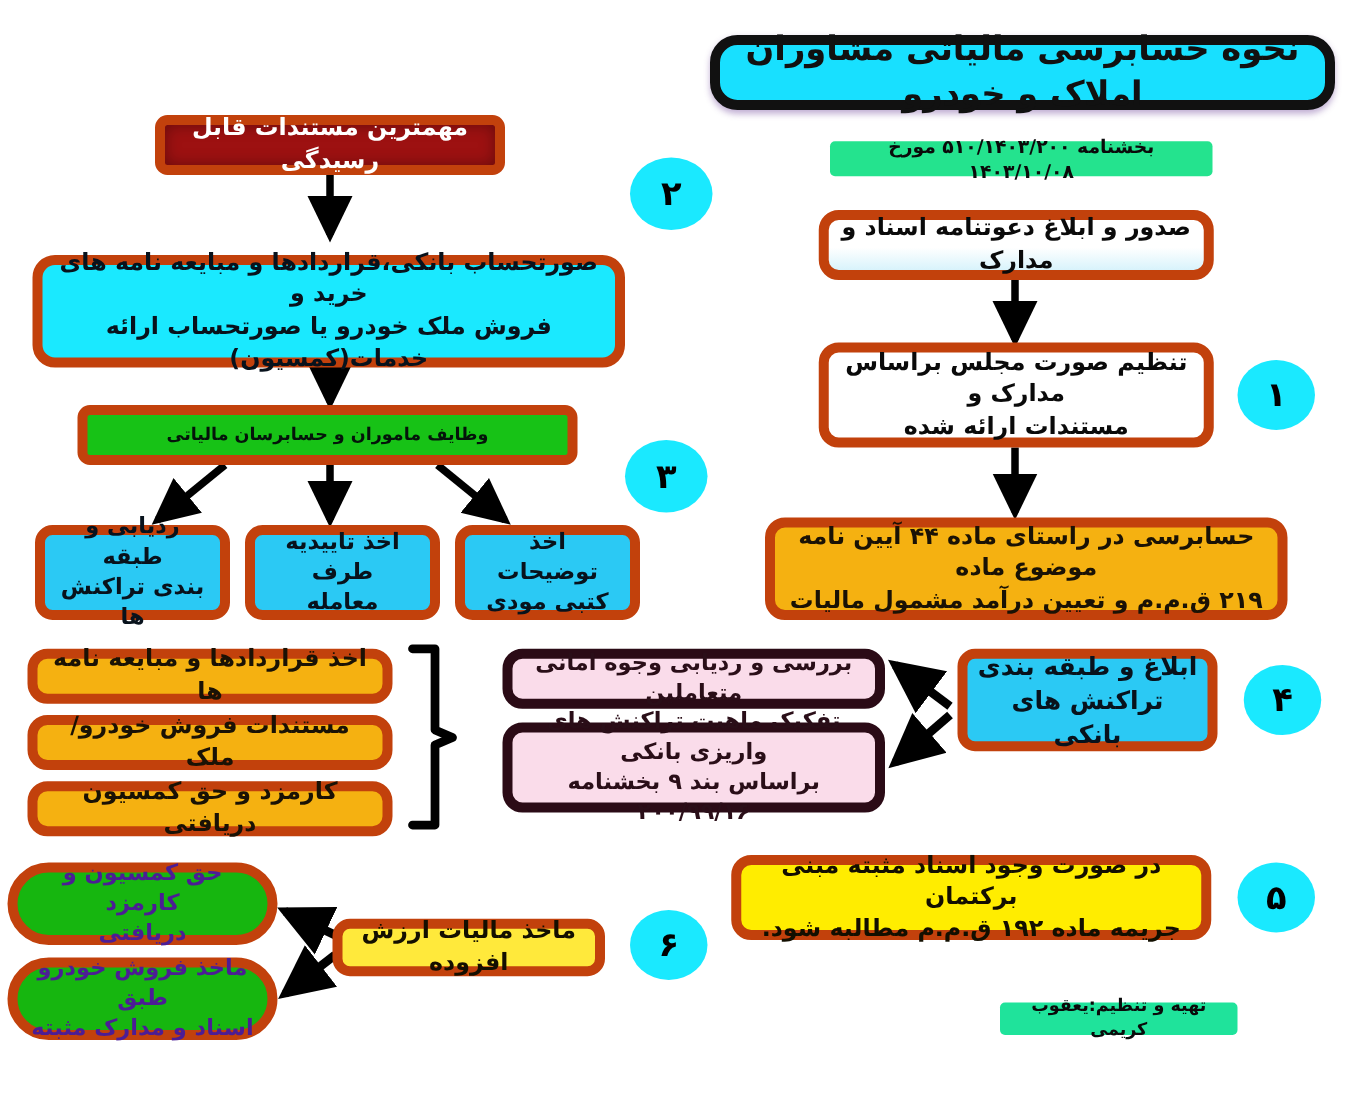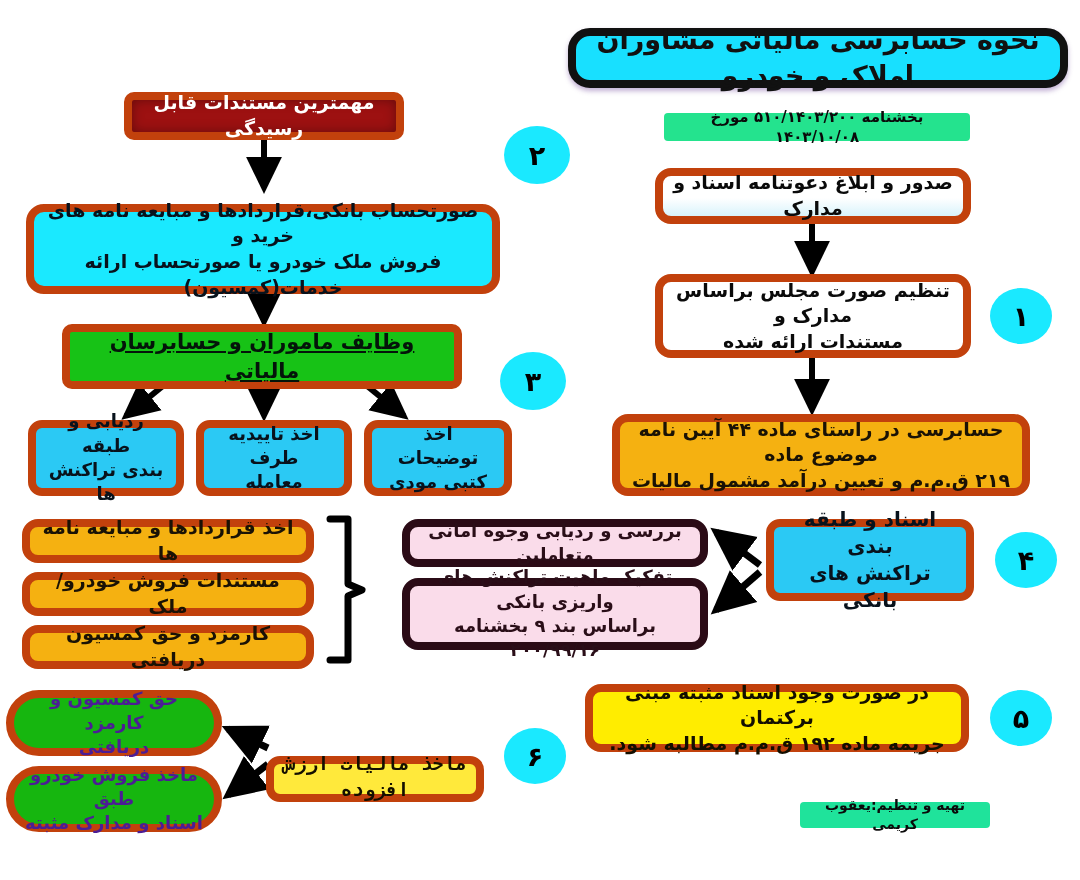--- a/index.html
+++ b/index.html
@@ -76,32 +76,32 @@
   <div class="node c-sub" style="left:664px;top:113px;width:306px;height:28px;font-size:15px;">بخشنامه ۵۱۰/۱۴۰۳/۲۰۰ مورخ ۱۴۰۳/۱۰/۰۸</div>
 
   <div class="node c-white" style="left:655px;top:168px;width:316px;height:56px;font-size:19px;">صدور و ابلاغ دعوتنامه اسناد و مدارک</div>
 
   <div class="node c-plain" style="left:655px;top:274px;width:316px;height:84px;font-size:19px;">تنظیم صورت مجلس براساس مدارک و
 مستندات ارائه شده</div>
 
   <div class="node c-orange" style="left:612px;top:414px;width:418px;height:82px;font-size:19px;">حسابرسی در راستای ماده ۴۴ آیین نامه موضوع ماده
 ۲۱۹ ق.م.م و تعیین درآمد مشمول مالیات</div>
 
-  <div class="node c-cyan" style="left:766px;top:519px;width:208px;height:82px;font-size:20px;">اسناد و طبقه بندی
+  <div class="node c-cyan" style="left:766px;top:519px;width:208px;height:82px;font-size:20px;">ابلاغ و طبقه بندی
 تراکنش های بانکی</div>
 
   <div class="node c-yellow" style="left:585px;top:684px;width:384px;height:68px;font-size:19px;">در صورت وجود اسناد مثبته مبنی برکتمان
 جریمه ماده ۱۹۲ ق.م.م مطالبه شود.</div>
 
   <div class="node c-darkred" style="left:124px;top:92px;width:280px;height:48px;font-size:19px;">مهمترین مستندات قابل رسیدگی</div>
 
   <div class="node c-cyanlt" style="left:26px;top:188px;width:474px;height:90px;font-size:19px;">صورتحساب بانکی،قراردادها و مبایعه نامه های خرید و
 فروش ملک خودرو یا صورتحساب ارائه خدمات(کمسیون)</div>
 
-  <div class="node c-green" style="left:62px;top:324px;width:400px;height:65px;font-size:21px;text-decoration:underline;">وظایف ماموران و حسابرسان مالیاتی</div>
+  <div class="node c-green" style="left:62px;top:324px;width:400px;height:48px;font-size:14px;">وظایف ماموران و حسابرسان مالیاتی</div>
 
   <div class="node c-cyan" style="left:28px;top:420px;width:156px;height:76px;font-size:18px;">ردیابی و طبقه
 بندی تراکنش ها</div>
 
   <div class="node c-cyan" style="left:196px;top:420px;width:156px;height:76px;font-size:18px;">اخذ تاییدیه طرف
 معامله</div>
 
   <div class="node c-cyan" style="left:364px;top:420px;width:148px;height:76px;font-size:18px;">اخذ توضیحات
 کتبی مودی</div>
 
@@ -115,21 +115,21 @@
 
   <div class="node c-pink" style="left:402px;top:578px;width:306px;height:72px;font-size:18px;">تفکیک ماهیت تراکنش های واریزی بانکی
 براساس بند ۹ بخشنامه ۲۰۰/۹۹/۱۶</div>
 
   <div class="node c-green2" style="left:6px;top:690px;width:216px;height:66px;font-size:18px;">حق کمسیون و کارمزد
 دریافتی</div>
 
   <div class="node c-green2" style="left:6px;top:766px;width:216px;height:66px;font-size:18px;">ماخذ فروش خودرو طبق
 اسناد و مدارک مثبته</div>
 
-  <div class="node c-ygold" style="left:266px;top:756px;width:218px;height:46px;font-size:19px;font-family:Liberation Mono, monospace;">ماخذ مالیات ارزش افزوده</div>
+  <div class="node c-ygold" style="left:266px;top:735px;width:218px;height:46px;font-size:19px;">ماخذ مالیات ارزش افزوده</div>
 
   <div class="node c-credit" style="left:800px;top:786px;width:190px;height:26px;font-size:14px;margin-top:16px;">تهیه و تنظیم:یعقوب کریمی</div>
 
   <div class="step" style="left:990px;top:288px;width:62px;height:56px;">۱</div>
 
   <div class="step" style="left:504px;top:126px;width:66px;height:58px;">۲</div>
 
   <div class="step" style="left:500px;top:352px;width:66px;height:58px;">۳</div>
 
   <div class="step" style="left:995px;top:532px;width:62px;height:56px;">۴</div>

